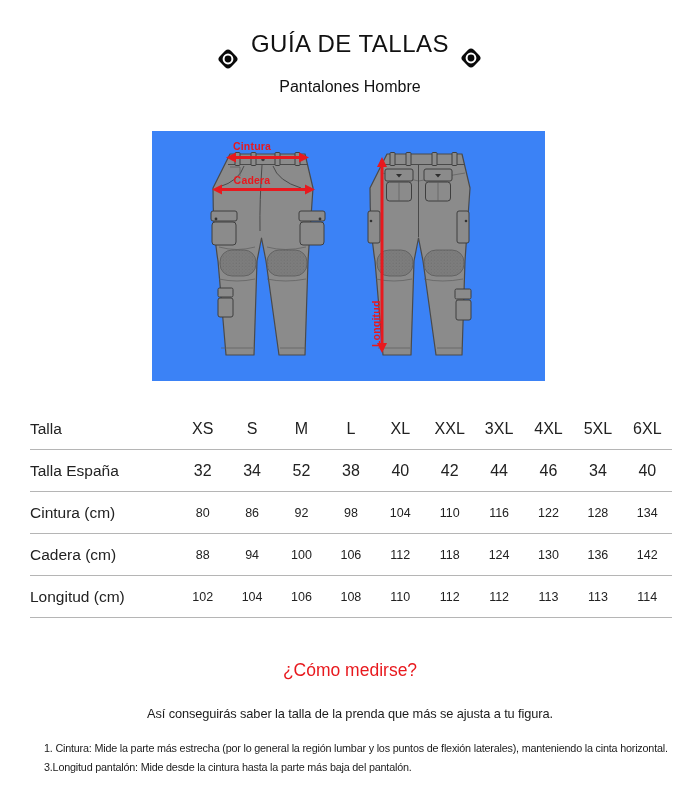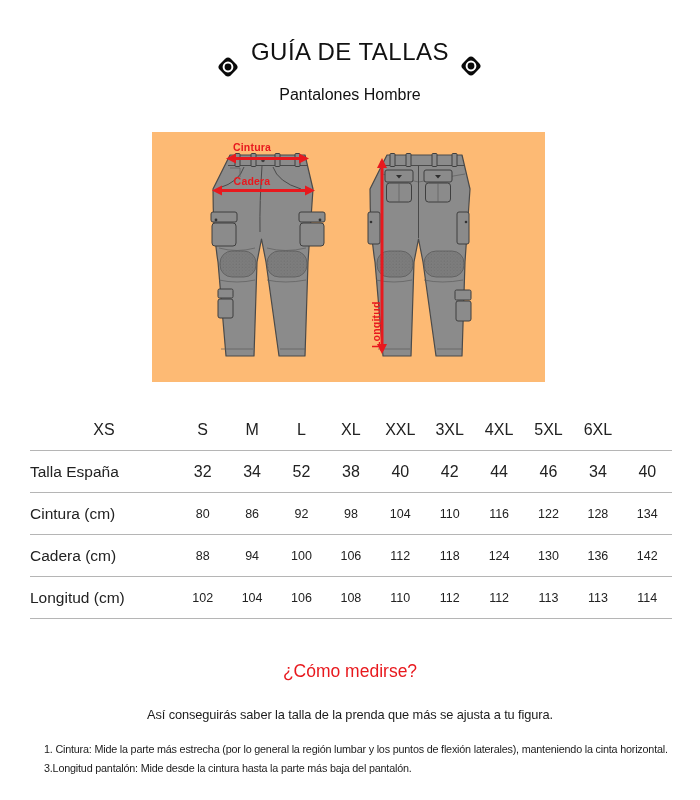--- a/index.html
+++ b/index.html
@@ -1,28 +1,28 @@
 <!DOCTYPE html>
 <html><head>
 <meta charset="utf-8">
 <style>
   html,body{margin:0;padding:0;background:#ffffff;}
   body{width:700px;height:800px;overflow:hidden;font-family:"Liberation Sans",sans-serif;color:#1c1c1c;}
   .page{position:relative;width:700px;height:800px;background:#fff;}
 
   
   .header{position:relative;width:100%;}
-  .title{margin:16px;padding-top:22px;font-size:24px;font-weight:400;letter-spacing:.5px;text-align:center;color:#111;}
+  .title{margin:8px;padding-top:22px;font-size:24px;font-weight:400;letter-spacing:.5px;text-align:center;color:#111;}
   .subtitle{margin-top:20px;font-size:16px;text-align:center;color:#111;}
   .logo{position:absolute;width:24px;height:24px;}
   .logo-left{left:216px;top:39px;}
   .logo-right{left:459px;top:38px;}
 
   
-  .diagram{width:393px;height:250px;margin:28px 0 0 152px;background:#fdba74;}
+  .diagram{width:393px;height:250px;margin:35px 0 0 152px;background:#3b82f6;}
   .pant{fill:#8b8b8b;stroke:#4a4a4a;stroke-width:1.2;stroke-linejoin:round;}
   .pocket{fill:#8b8b8b;stroke:#3f3f3f;stroke-width:1;stroke-linejoin:round;}
   .detail{fill:none;stroke:#4a4a4a;stroke-width:1;}
   .light{fill:none;stroke:#5d5d5d;stroke-width:.7;}
   .knee{fill:url(#kneeDots);stroke:#5c5c5c;stroke-width:.8;}
   .arrow{stroke:#e8191e;stroke-width:3;}
   .ann{font:600 10.5px "Liberation Sans",sans-serif;fill:#e8191e;letter-spacing:.2px;}
 
   
   .size-table{margin:27px 28px 0 30px;}
@@ -155,20 +155,21 @@
         <text class="ann" x="100" y="53" text-anchor="middle">Cadera</text>
         <line class="arrow" x1="63" y1="58.5" x2="160" y2="58.5" marker-start="url(#arw)" marker-end="url(#arw)"></line>
         <line class="arrow" x1="230" y1="29" x2="230" y2="219" marker-start="url(#arw)" marker-end="url(#arw)"></line>
         <text class="ann" transform="translate(228,216) rotate(-90)">Longitud</text>
       </g>
     </svg>
   </div>
 
   <div class="size-table">
     <div class="t-row big">
+      <div class="t-label">Talla</div>
       <div class="t-val">XS</div>
       <div class="t-val">S</div>
       <div class="t-val">M</div>
       <div class="t-val">L</div>
       <div class="t-val">XL</div>
       <div class="t-val">XXL</div>
       <div class="t-val">3XL</div>
       <div class="t-val">4XL</div>
       <div class="t-val">5XL</div>
       <div class="t-val">6XL</div>

